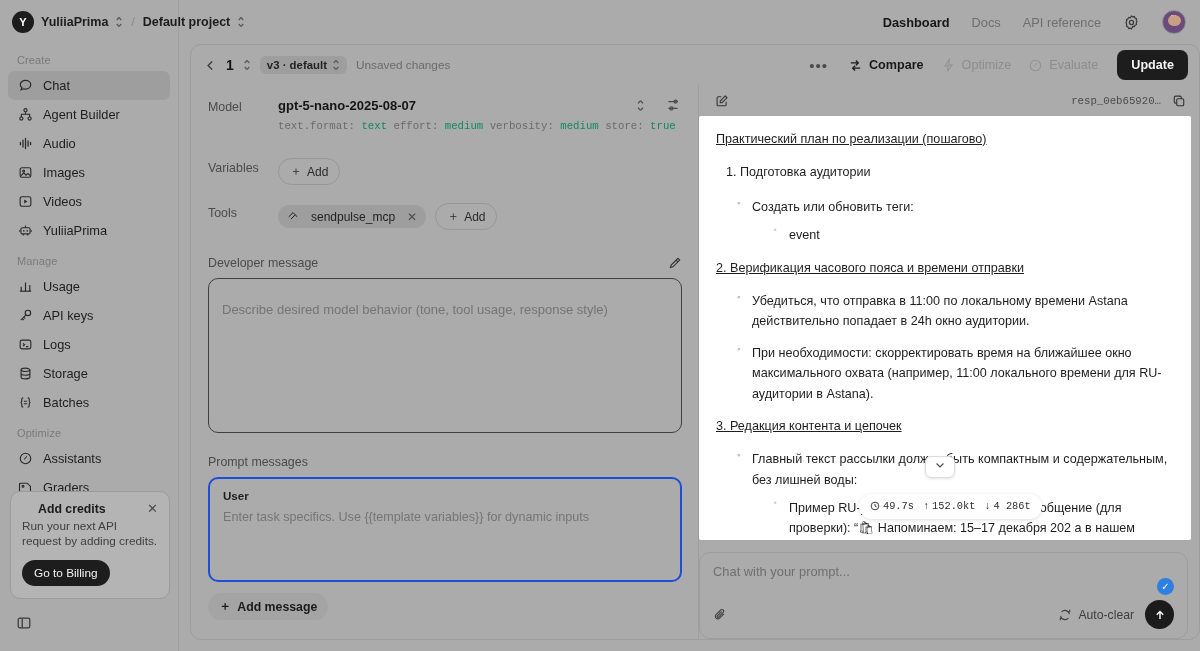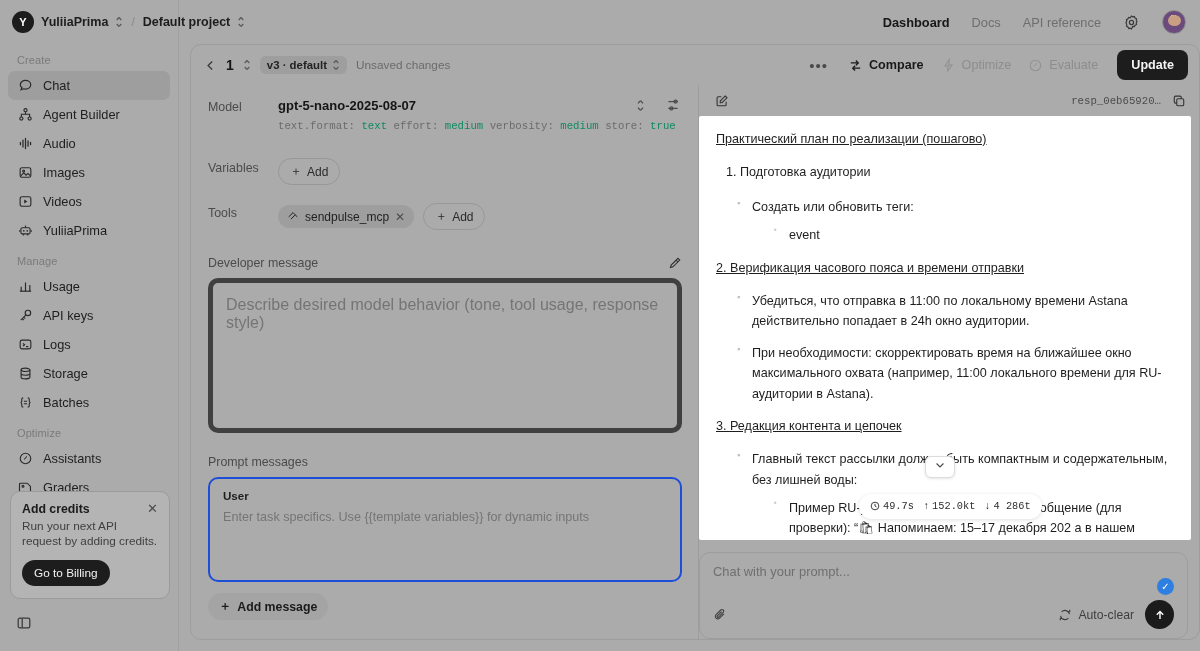--- a/index.html
+++ b/index.html
@@ -49,21 +49,21 @@
   }
   .nav-item.active { background: #9e9e9e; }
   .nav-ico { width: 16px; height: 16px; flex: none; display: flex; align-items: center; justify-content: center; color: #2a2a2a; }
   .nav-ico svg { display: block; }
 
   .credits {
     position: absolute; left: 10px; bottom: 52px; width: 160px;
     background: #b4b4b4; border: 1px solid #9b9b9b; border-radius: 10px;
     padding: 10px 11px 12px;
   }
-  .credits-head { display: flex; align-items: flex-start; justify-content: space-between; }
+  .credits-head { display: flex; align-items: flex-start; justify-content: space-between; margin-left: 16px; }
   .credits-title { font-size: 12.3px; font-weight: 700; color: #1b1b1b; }
   .credits-x { font-size: 13px; color: #4a4a4a; cursor: pointer; line-height: 1; }
   .credits-body { font-size: 11.8px; color: #3f3f3f; line-height: 1.32; margin-top: 3px; }
   .credits-btn {
     margin-top: 10px; display: inline-flex; align-items: center;
     background: #1d1d1d; color: #f2f2f2; font-size: 11.8px;
     border-radius: 14px; padding: 6px 12px; cursor: pointer;
   }
   .panel-toggle { position: absolute; left: 16px; bottom: 16px; color: #3a3a3a; cursor: pointer; }
 
@@ -134,34 +134,34 @@
   }
   .mp-val { color: #0f8a5f; }
 
   .ghost-btn {
     display: inline-flex; align-items: center; gap: 5px;
     border: 1px solid #979797; border-radius: 14px;
     padding: 4px 11px; font-size: 12px; color: #2a2a2a; cursor: pointer;
     background: transparent;
   }
   .chip {
-    display: inline-flex; align-items: center; gap: 6px;
+    display: inline-flex; align-items: center; gap: 12px;
     background: #9e9e9e; border-radius: 14px; padding: 4px 9px;
     font-size: 12px; color: #1f1f1f; cursor: pointer; justify-content: center;
   }
   .chip-x { color: #4c4c4c; font-size: 12px; }
 
   .sec-head {
     display: flex; align-items: center; justify-content: space-between;
     font-size: 12.4px; color: #4b4b4b; margin-bottom: 8px;
   }
   .sec-ico { color: #2e2e2e; cursor: pointer; display: flex; }
   .textbox {
-    border: 5px solid #404040; border-radius: 10px; padding: 13px 13px;
-    font-size: 16px; color: #757575; background: transparent;
+    border: 1px solid #404040; border-radius: 10px; padding: 23px 13px;
+    font-size: 13px; color: #757575; background: transparent;
   }
   .dev-box { height: 155px; }
   .msg-box { height: 105px; border: 2px solid #1d4ed8; border-radius: 10px; padding: 10px 13px; }
   .msg-role { font-size: 11.6px; font-weight: 700; color: #1f1f1f; margin-bottom: 8px; }
   .msg-ph { font-size: 12.6px; color: #757575; }
   .add-msg {
     margin-top: 11px; display: inline-flex; align-items: center; gap: 6px;
     font-size: 12.3px; font-weight: 700; color: #1b1b1b; cursor: pointer;
     padding: 5px 11px; border-radius: 14px; background: #a4a4a4;
   }

